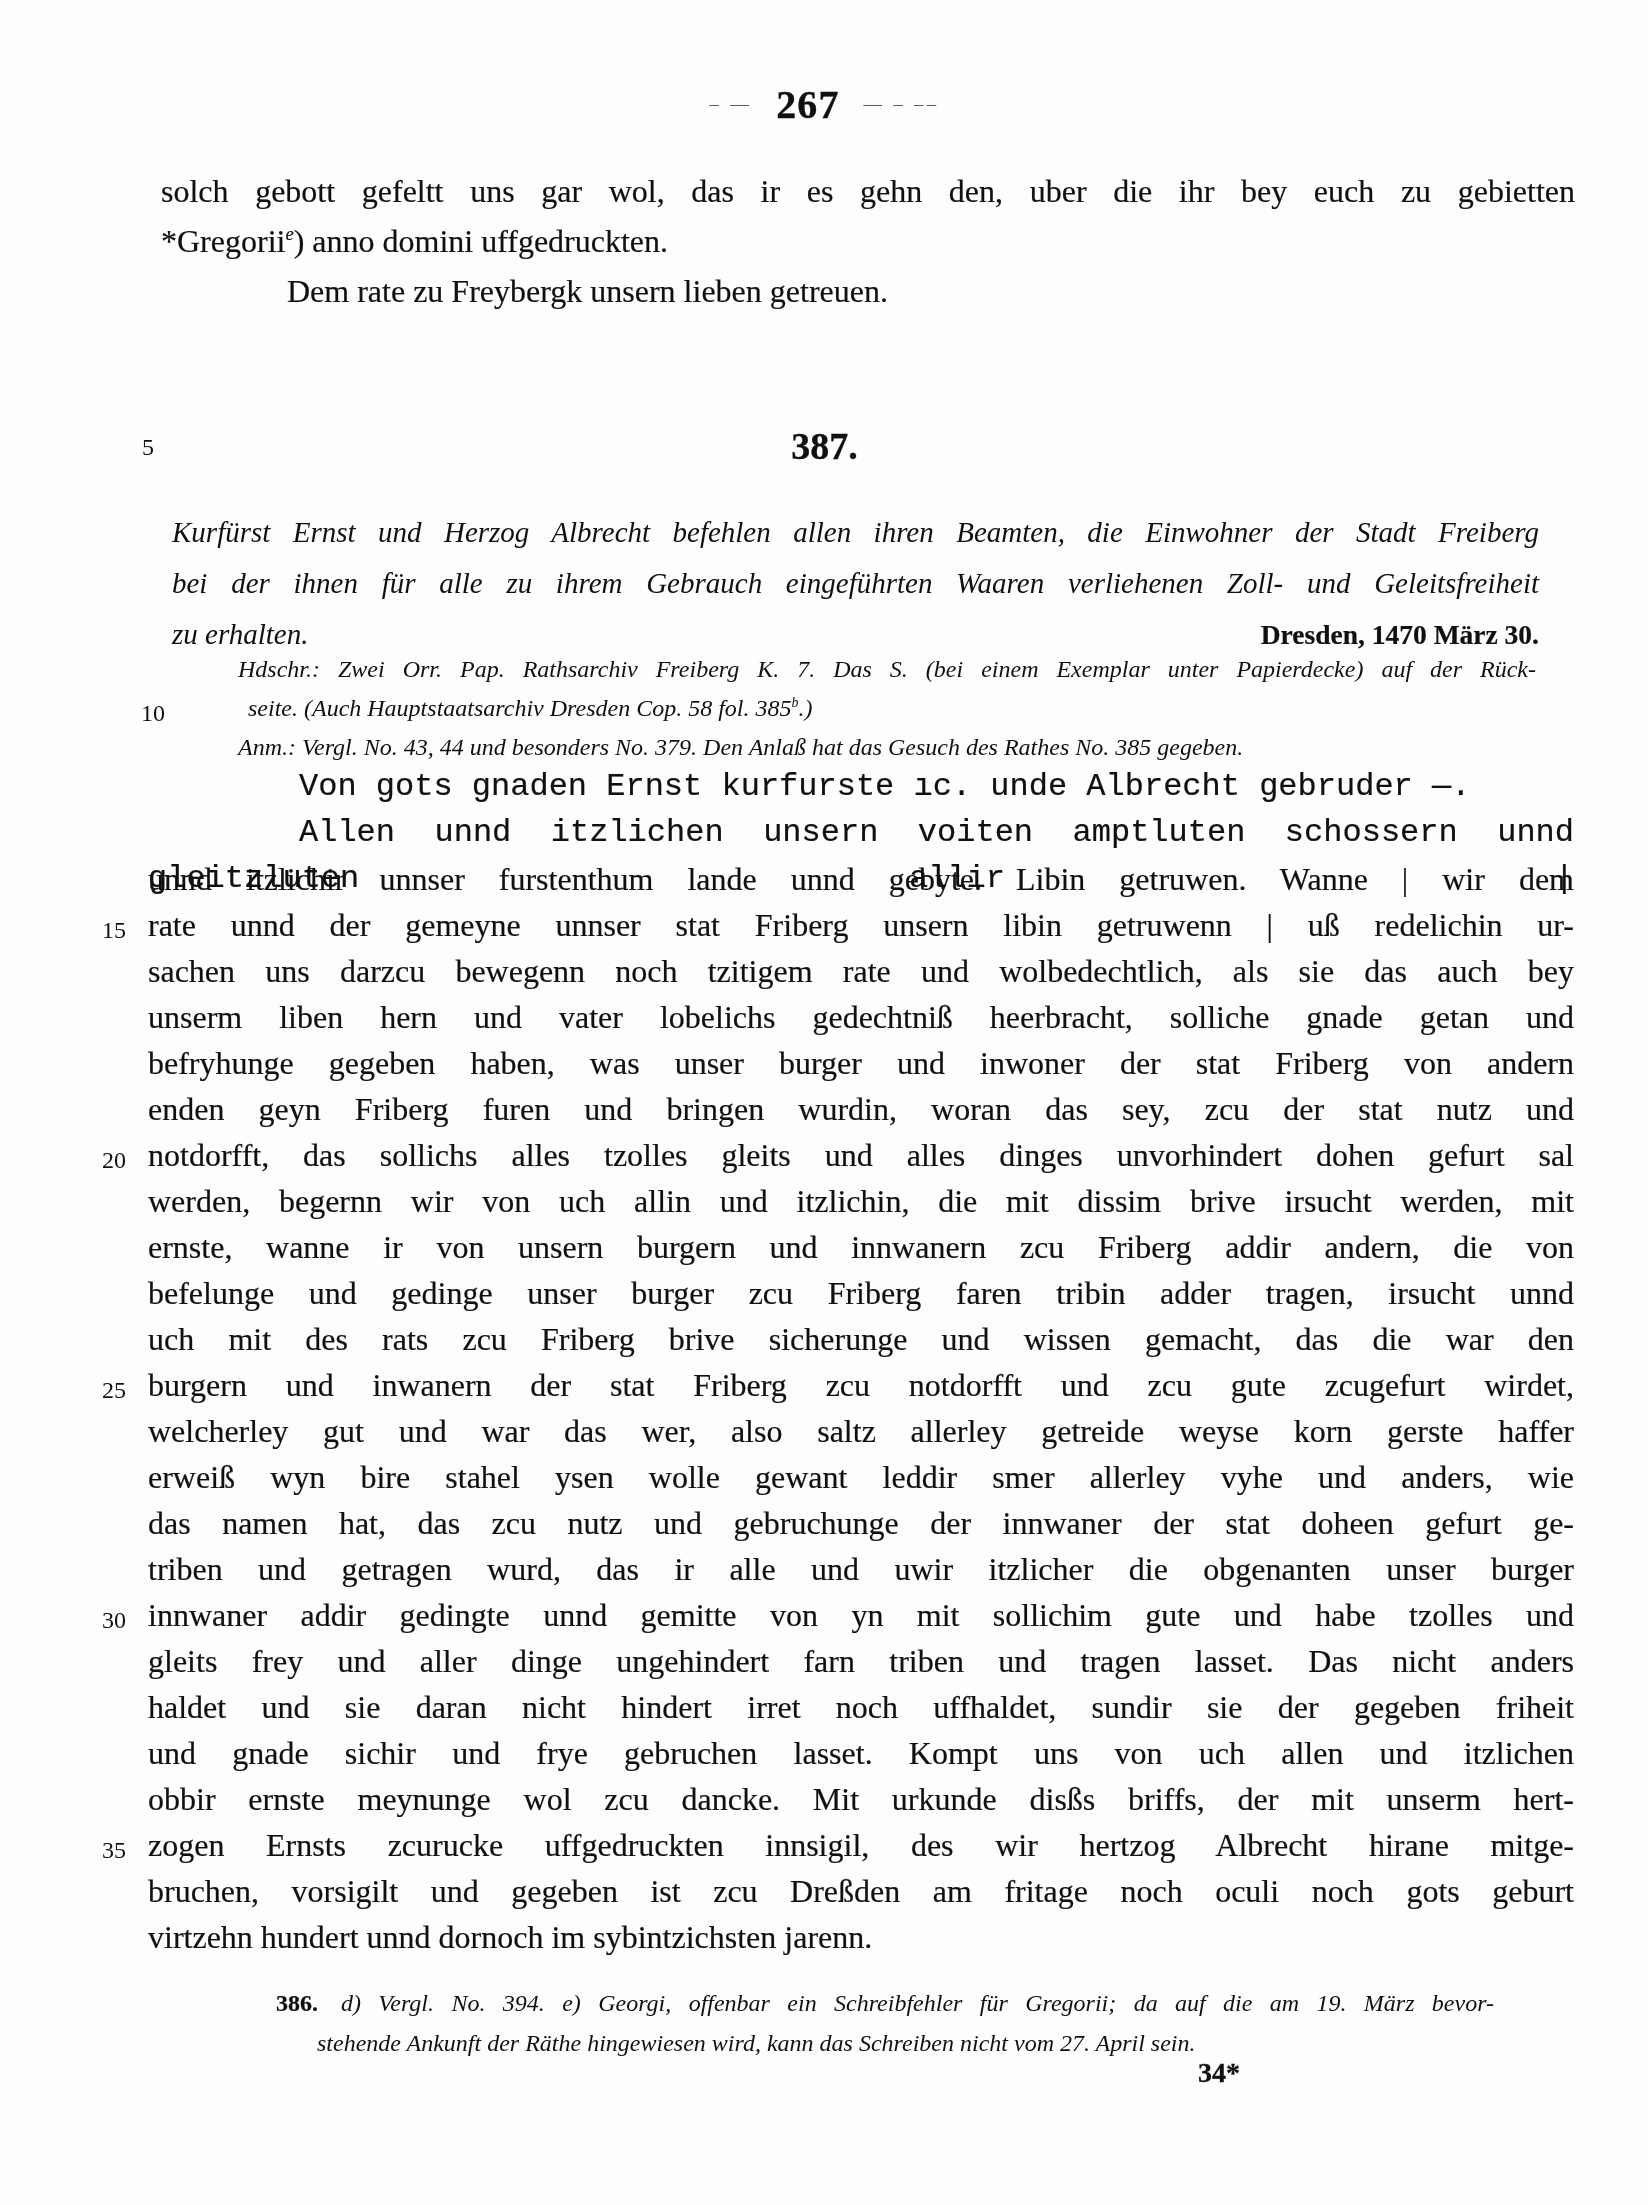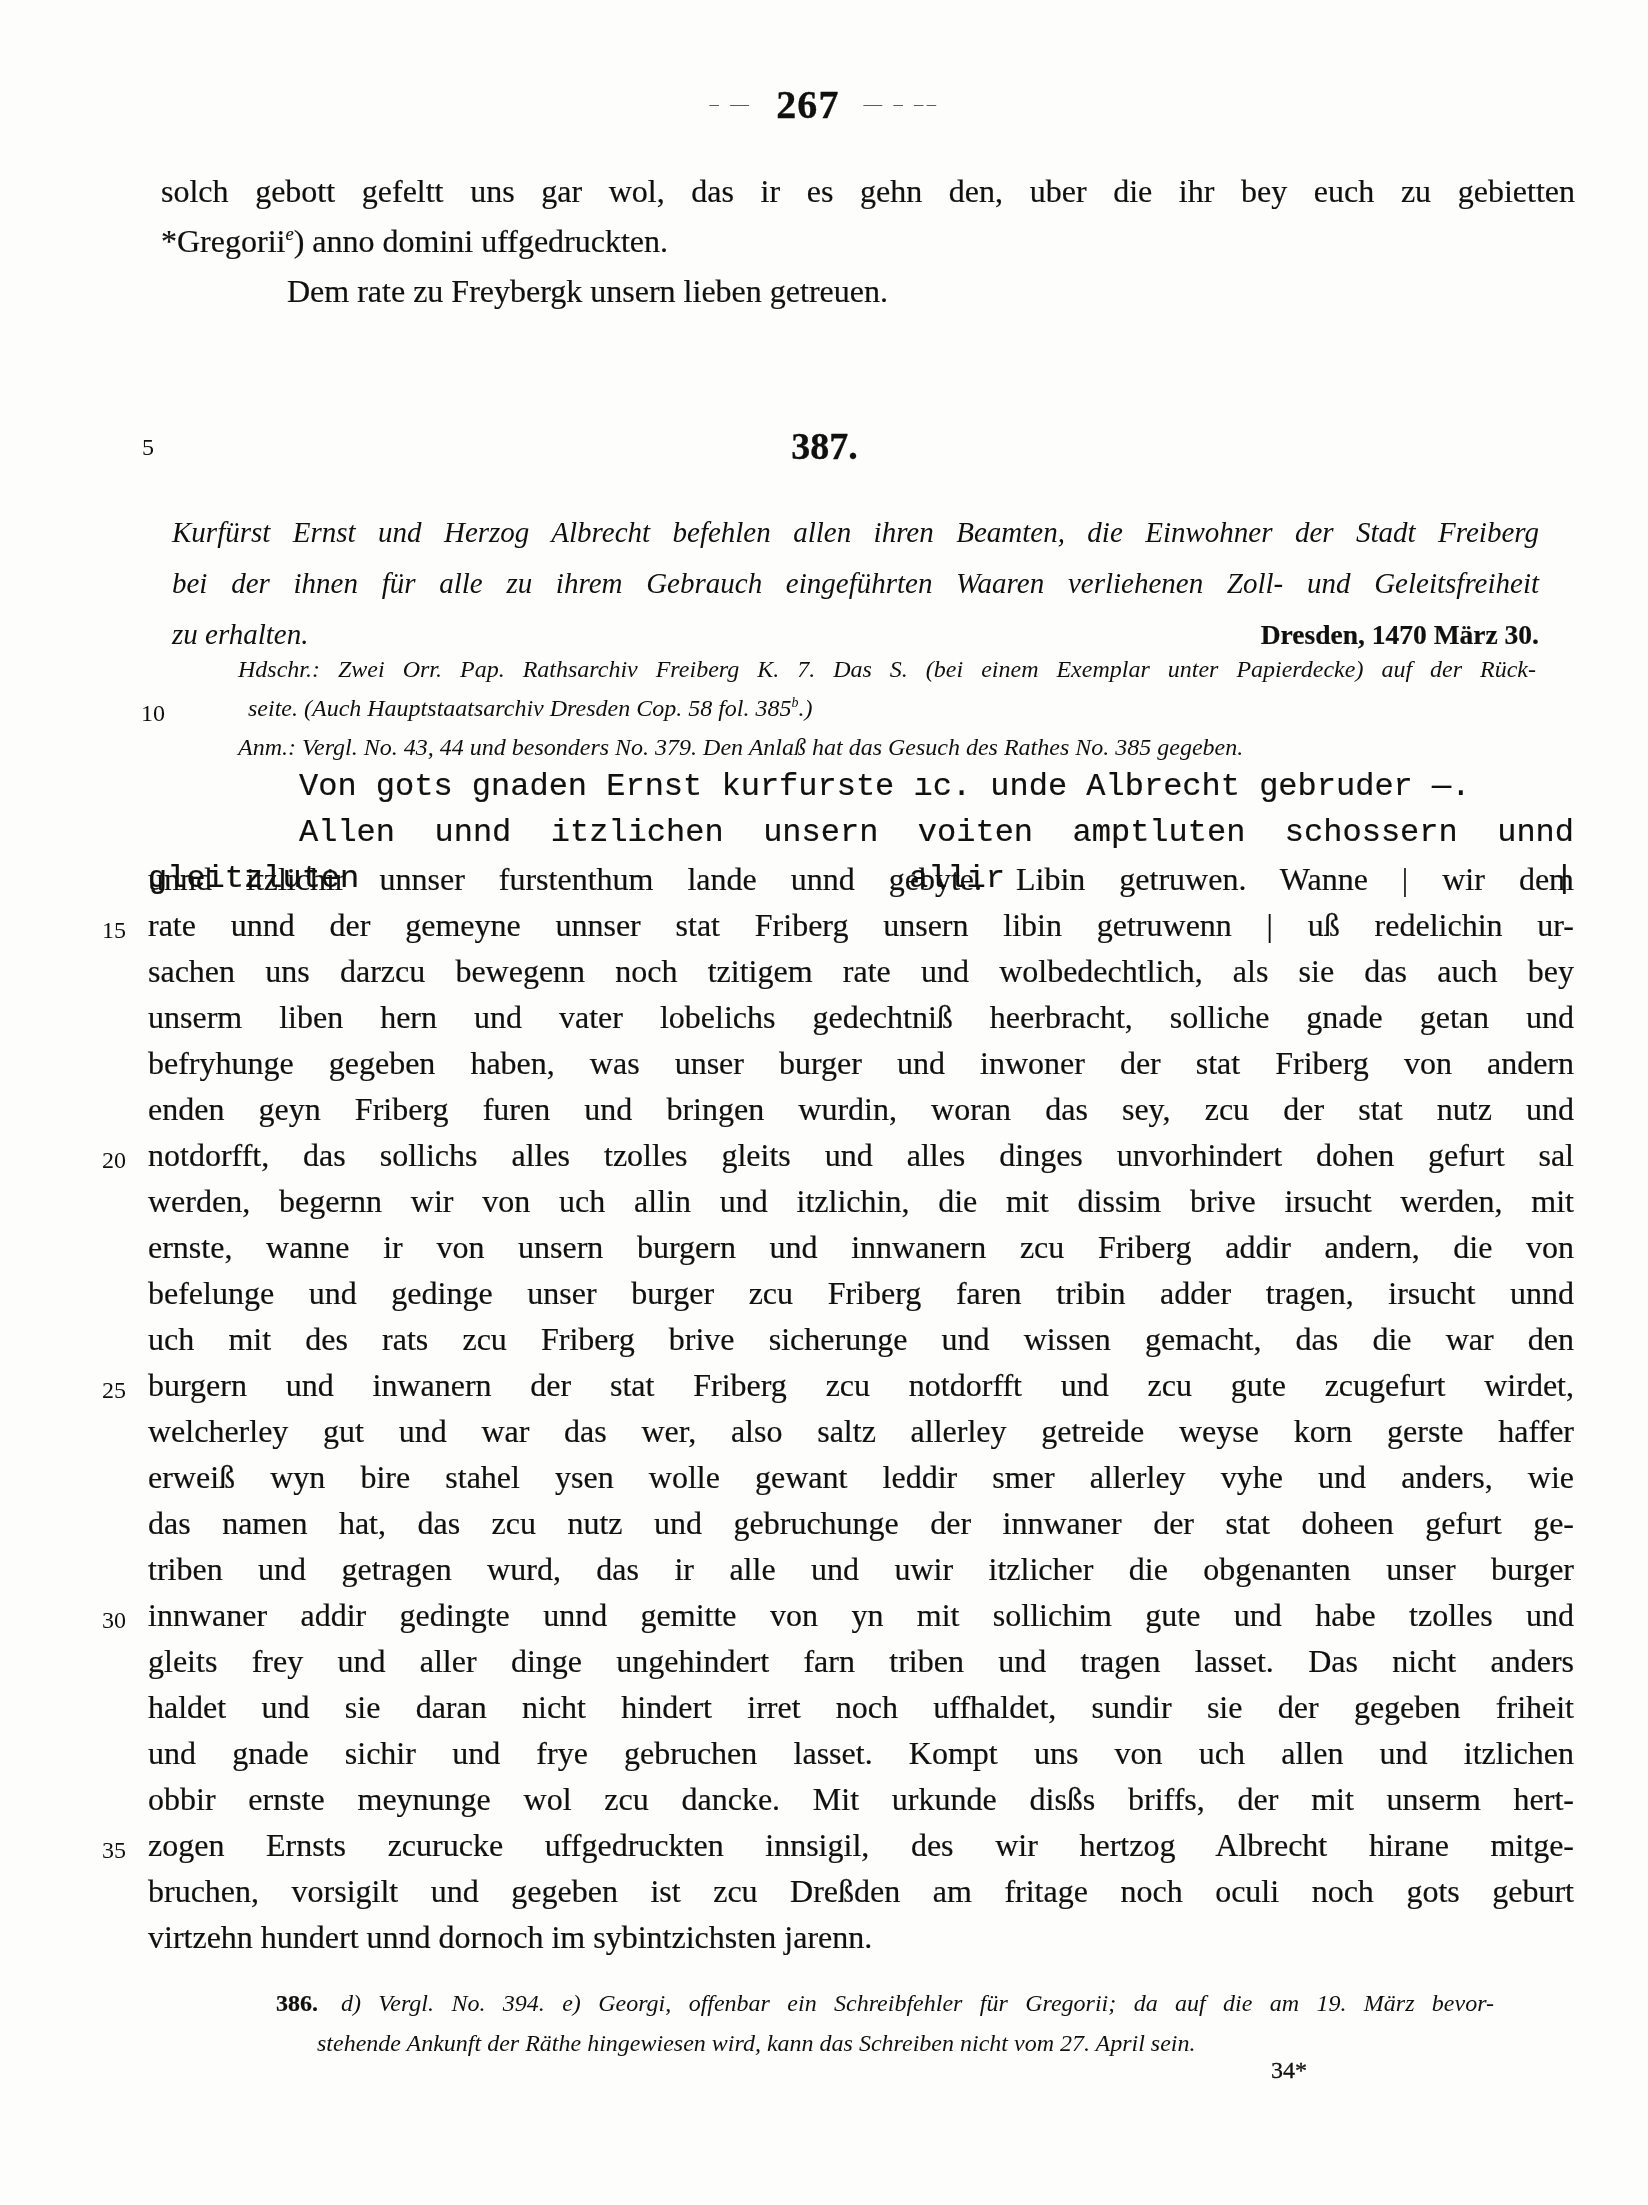--- a/index.html
+++ b/index.html
@@ -95,22 +95,22 @@
   }
   .fl{position:relative;}
   .fl.l1{width:1218px;text-align:justify;text-align-last:justify;}
   .fl.l2{margin-left:41px;}
   .fnum{
     font-style:normal;font-weight:bold;
     -webkit-text-stroke:0.2px currentColor;
     padding-right:5.5px;
   }
   .sig{
-    position:absolute;left:1271px;top:2057px;
-    font-size:24px;font-weight:normal;
+    position:absolute;left:1198px;top:2057px;
+    font-size:28px;font-weight:bold;
     -webkit-text-stroke:0.3px currentColor;
   }
 </style>
 </head>
 <body>
 
 <div class="page">
 
   <div class="pageno">
     <span class="marks">– —</span><span class="num">267</span><span class="marks">— – ––</span>

